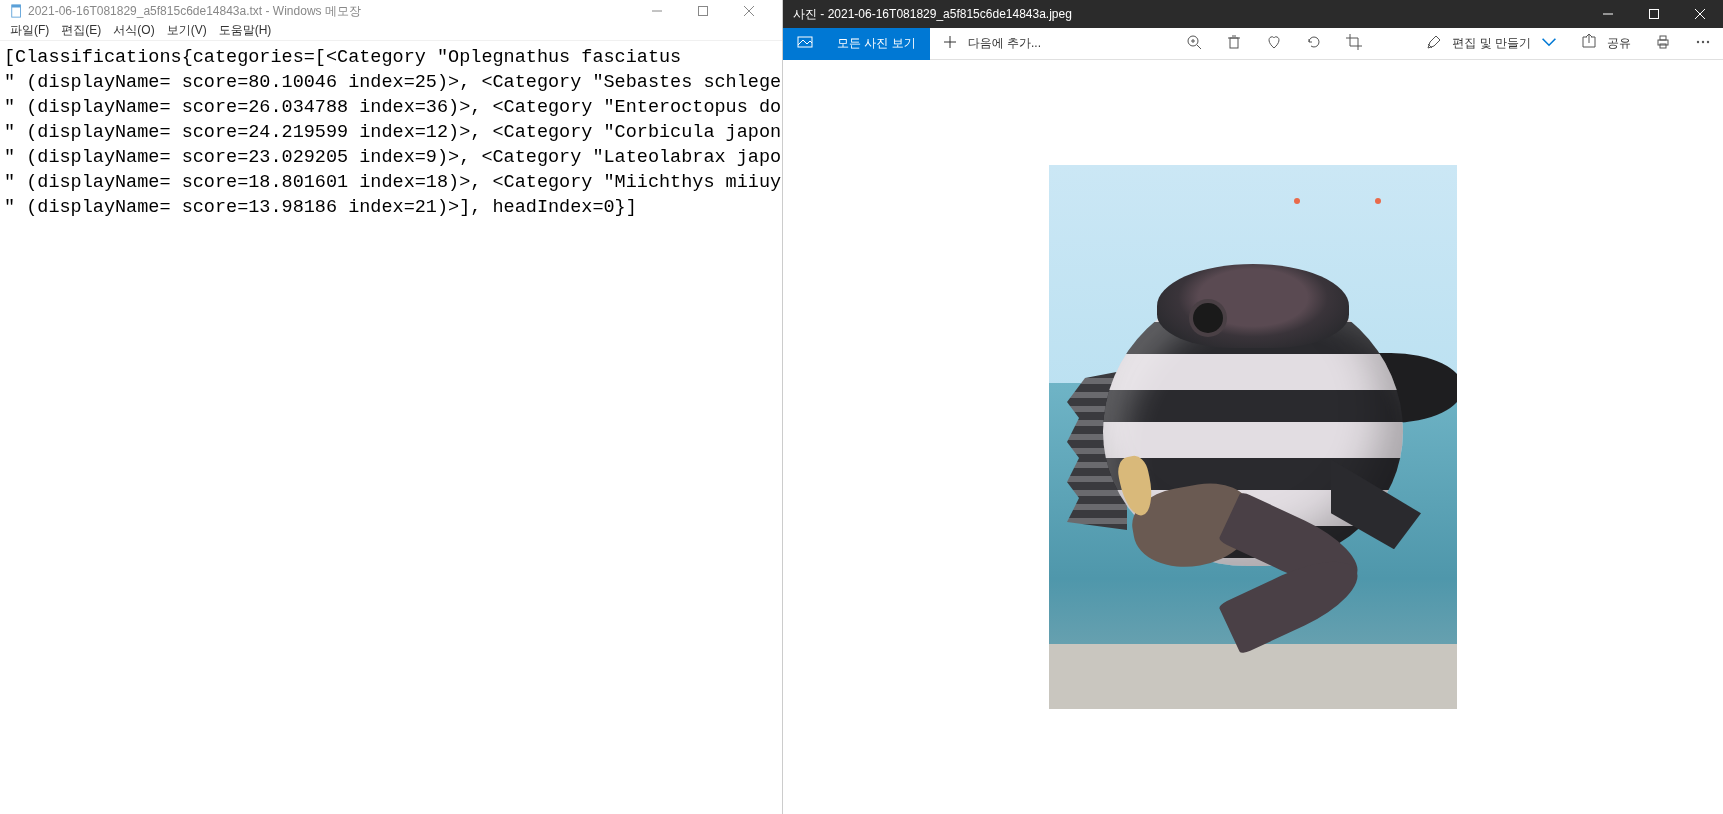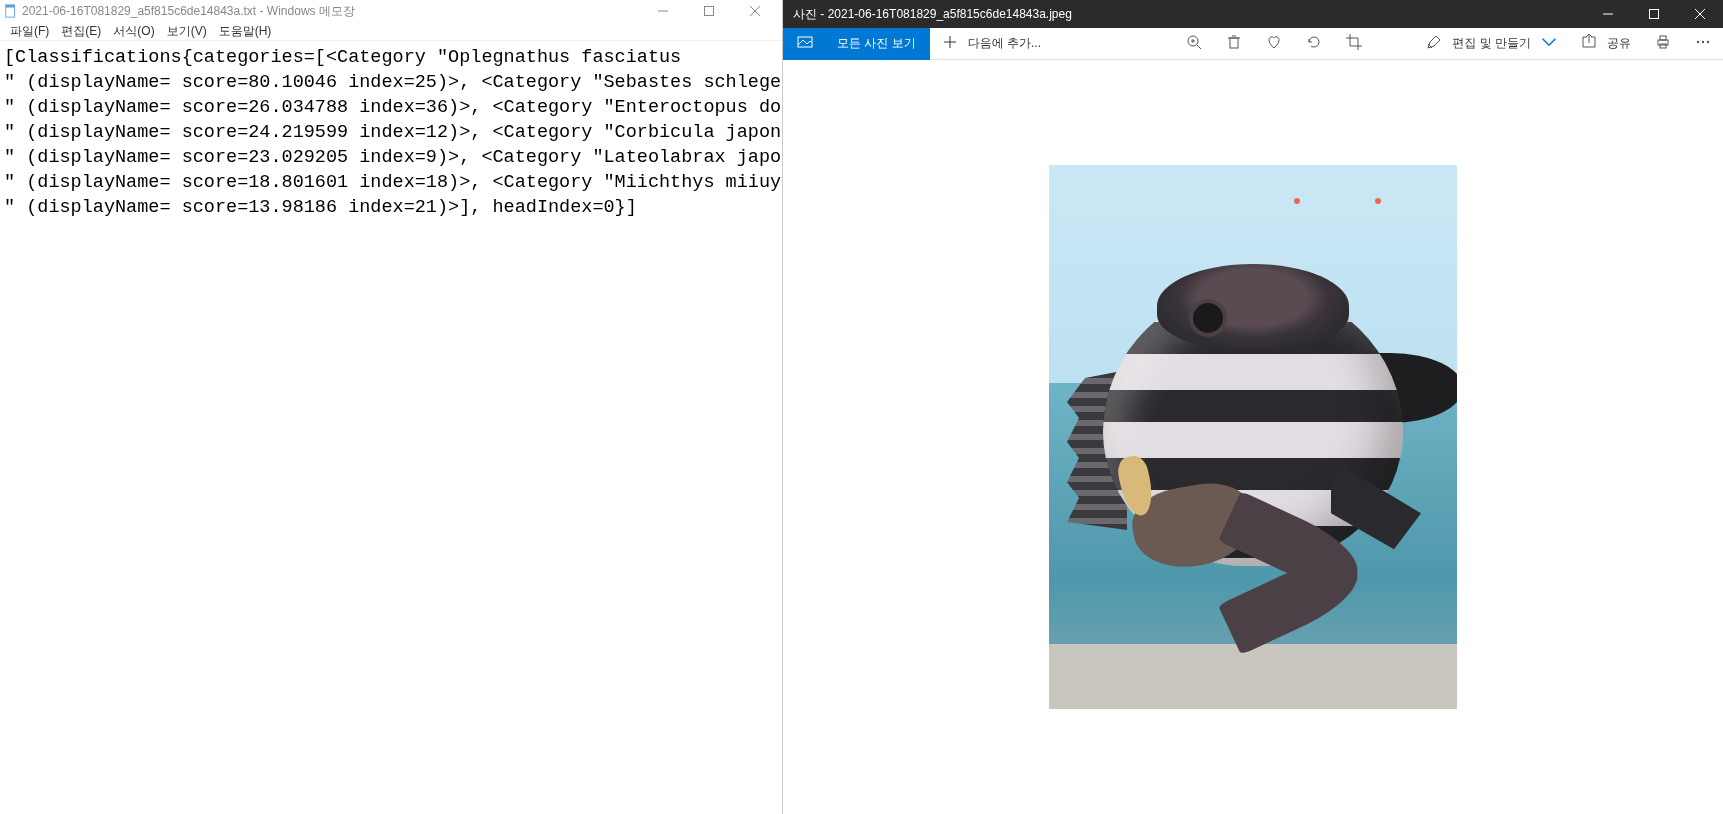--- a/index.html
+++ b/index.html
@@ -12,40 +12,39 @@
   overflow: hidden;
 }
 .pane-left { width: 783px; height: 814px; display: flex; flex-direction: column; border-right: 1px solid #ccc; }
 .pane-right { flex: 1; height: 814px; display: flex; flex-direction: column; background: #fff; }
 
 
 .np-titlebar {
   height: 22px;
   display: flex;
   align-items: center;
-  padding: 0 4px;
+  padding: 0 10px;
   font-size: 12px;
   color: #888;
   background: #fff;
   justify-content: flex-end;
 }
 .np-titlebar .np-icon {
   width: 14px; height: 14px; margin-right: 4px;
   display: inline-flex; align-items: center; justify-content: center;
 }
 .np-titlebar .spacer { flex: 1; }
 .np-winbtn {
   width: 46px; height: 22px; display: flex; align-items: center; justify-content: center;
   color: #888;
 }
 .np-winbtn svg { width: 10px; height: 10px; }
 .np-menubar {
   height: 19px;
   display: flex;
-  align-items: center;
   padding: 0 4px;
   font-size: 12px;
   color: #333;
   border-bottom: 1px solid #f0f0f0;
 }
 .np-menubar span { padding: 0 6px; }
 .np-body {
   flex: 1;
   padding: 4px 4px;
   font-family: "Consolas", "Courier New", monospace;

